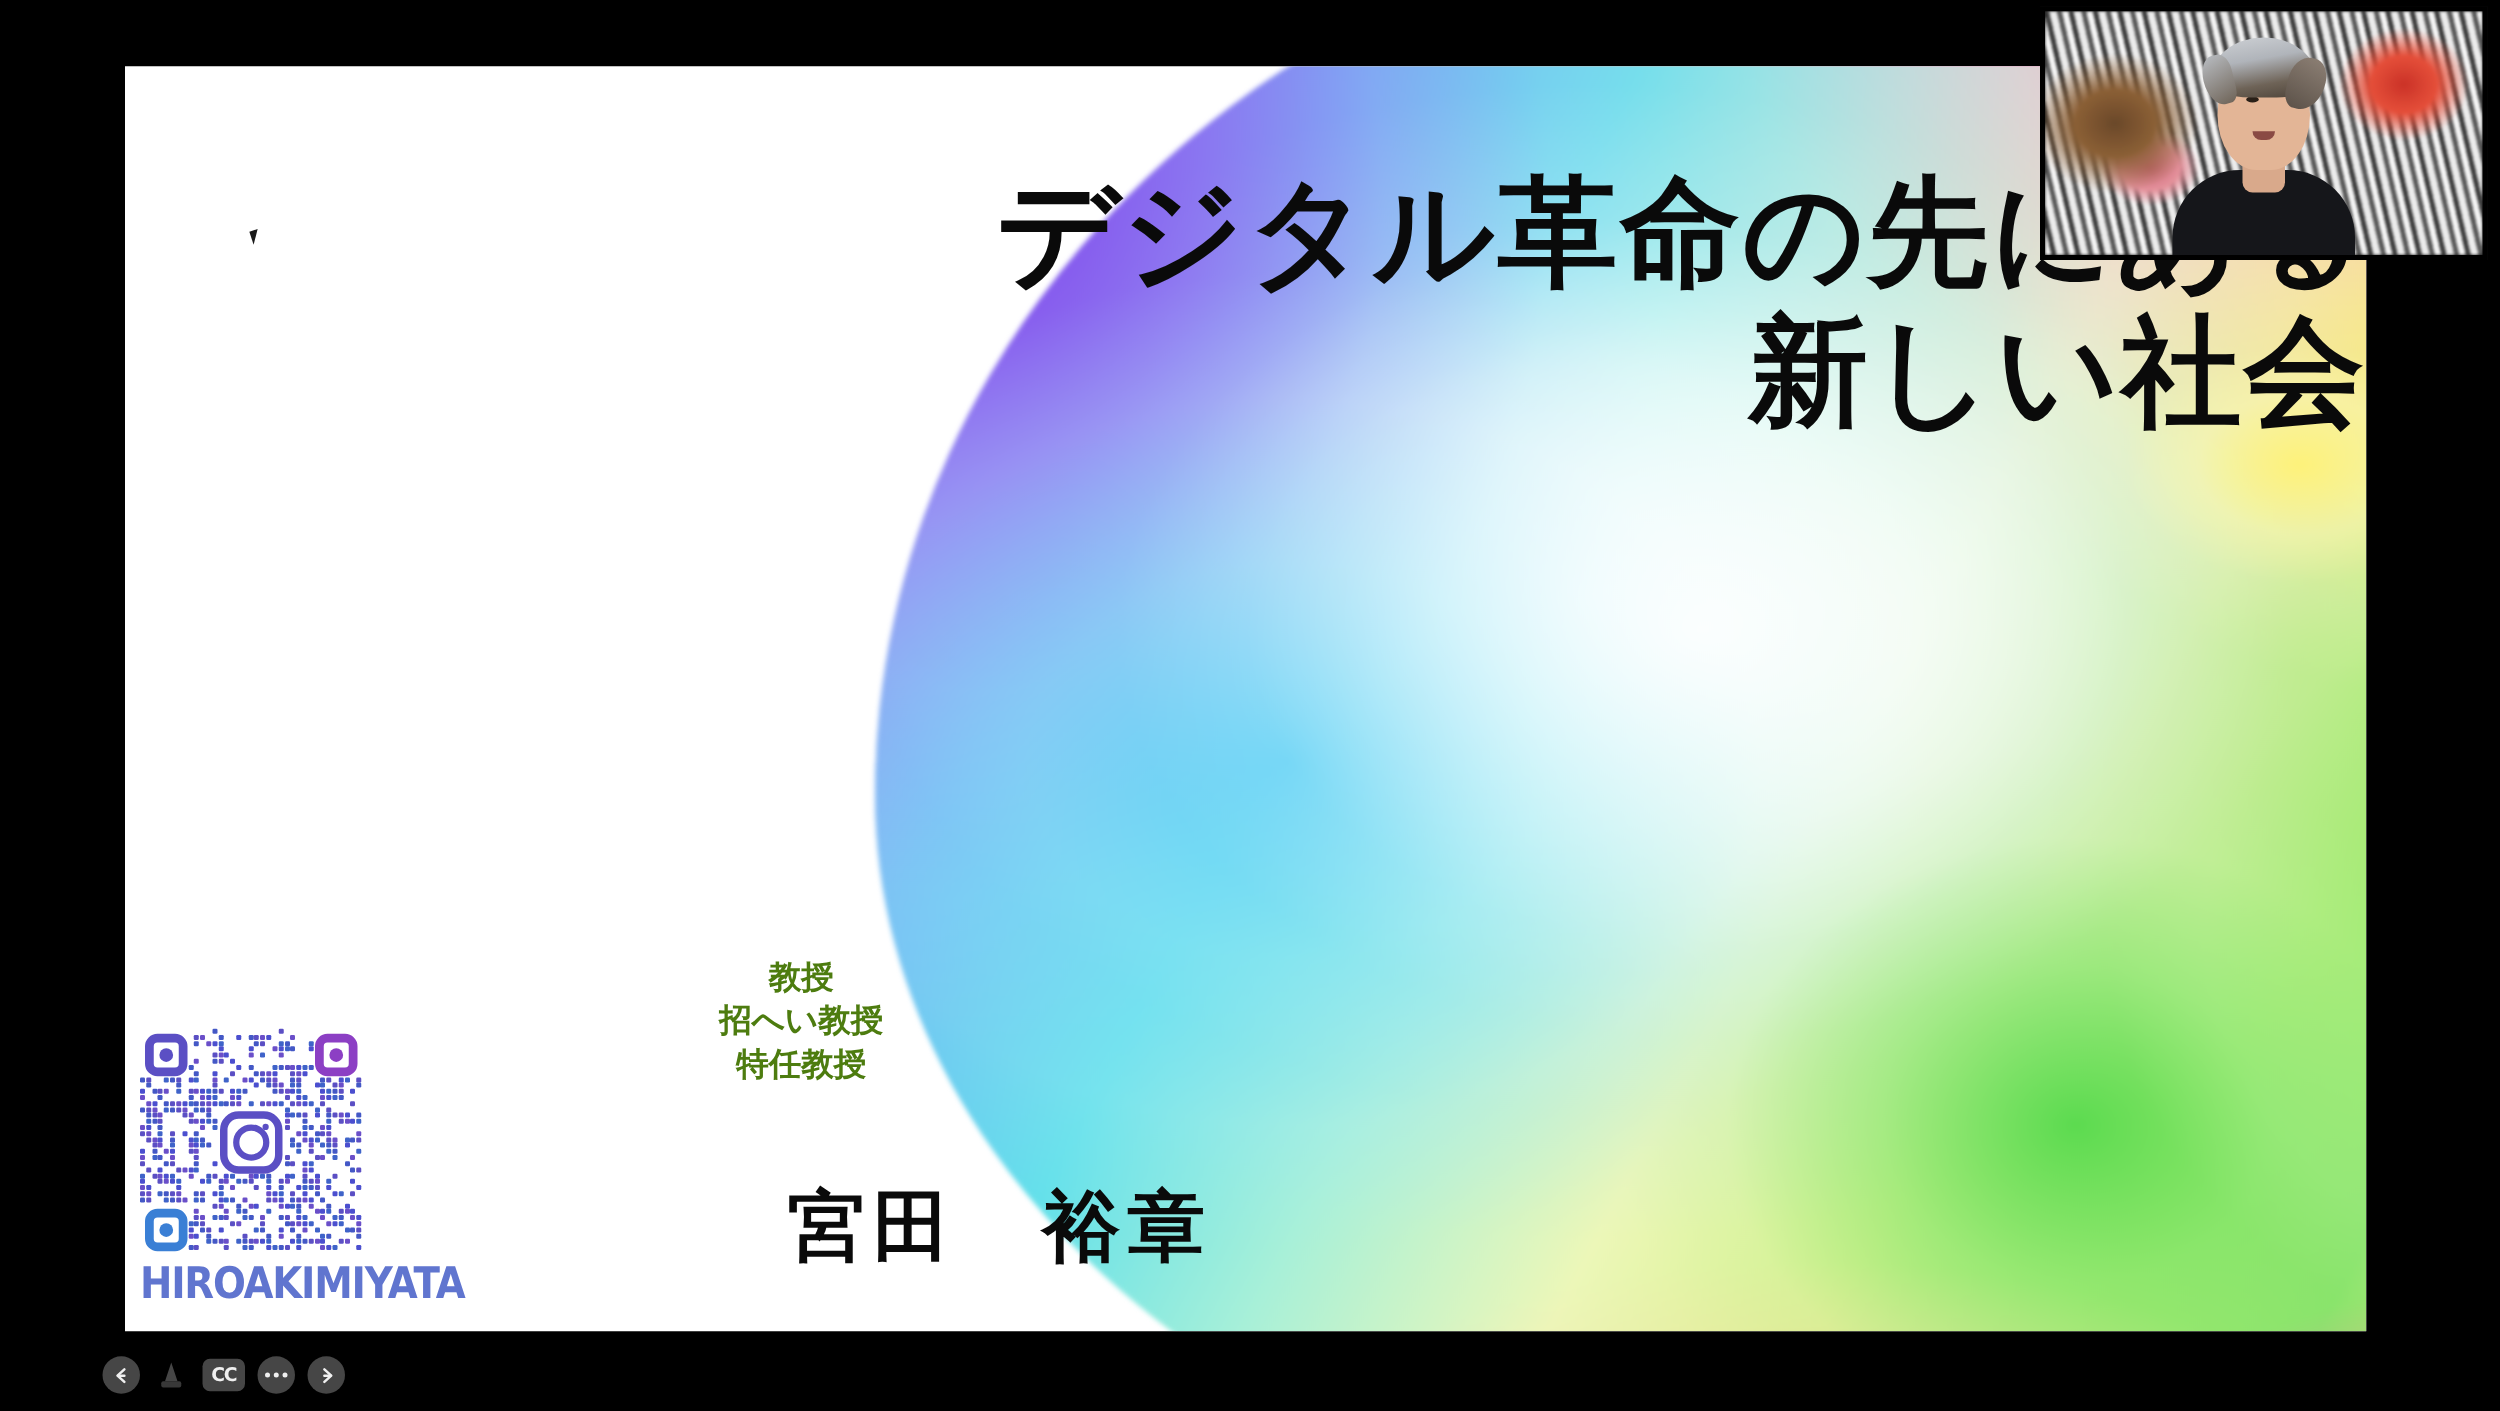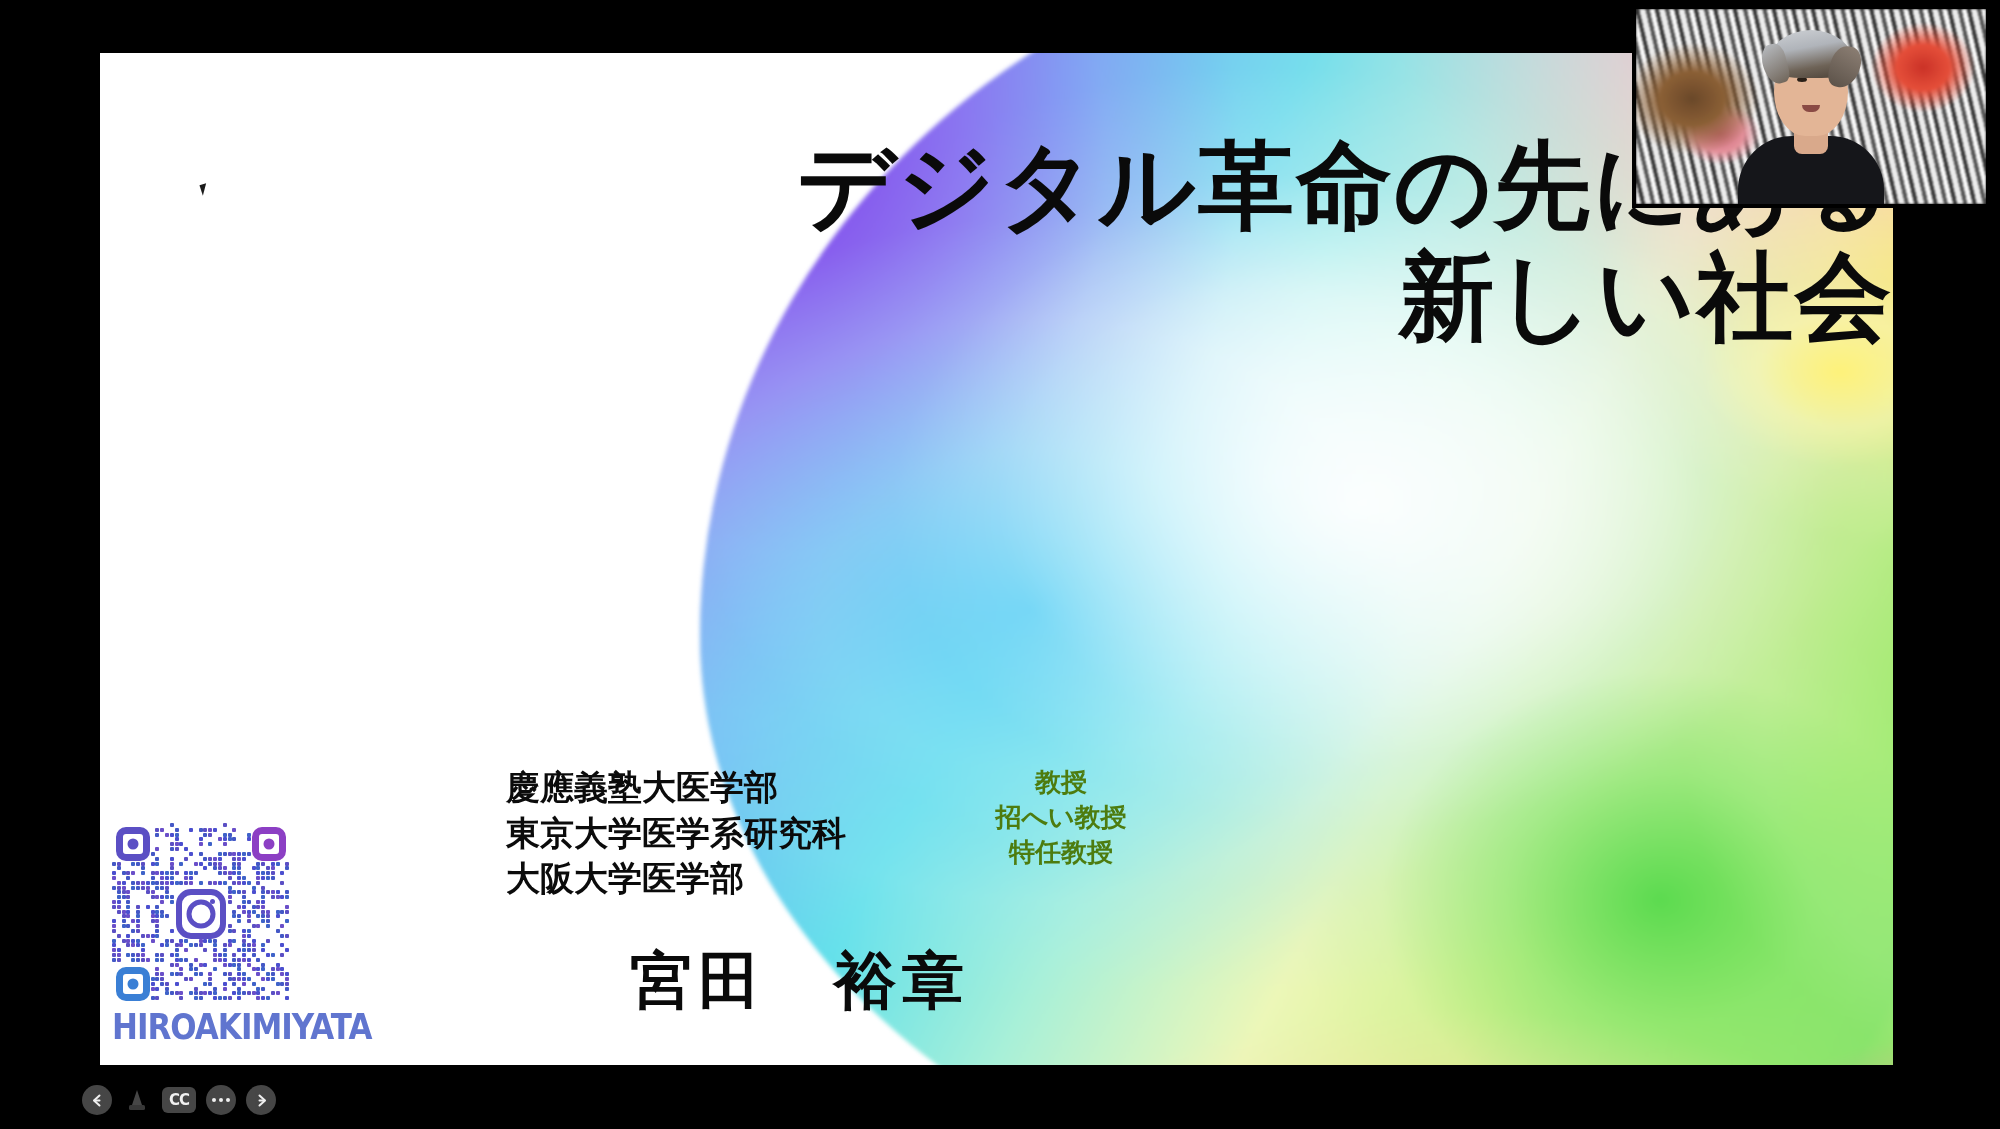--- a/index.html
+++ b/index.html
@@ -458,25 +458,20 @@
         <div class="lyr magentaBot"></div>
         <div class="lyr coreGlow"></div>
         <div class="lyr yellowSpec"></div>
       </div>
     </div>
 
     <div class="slide-title">デジタル革命の先にある
 新しい社会</div>
 
     <div class="affil">
-      <div class="affil-col org">
-        <div class="affil-row">慶應義塾大医学部</div>
-        <div class="affil-row">東京大学医学系研究科</div>
-        <div class="affil-row">大阪大学医学部</div>
-      </div>
       <div class="affil-col rank">
         <div class="affil-row">教授</div>
         <div class="affil-row">招へい教授</div>
         <div class="affil-row">特任教授</div>
       </div>
     </div>
 
     <div class="speaker-name">宮田　裕章</div>
 
     <div class="qr-block">

